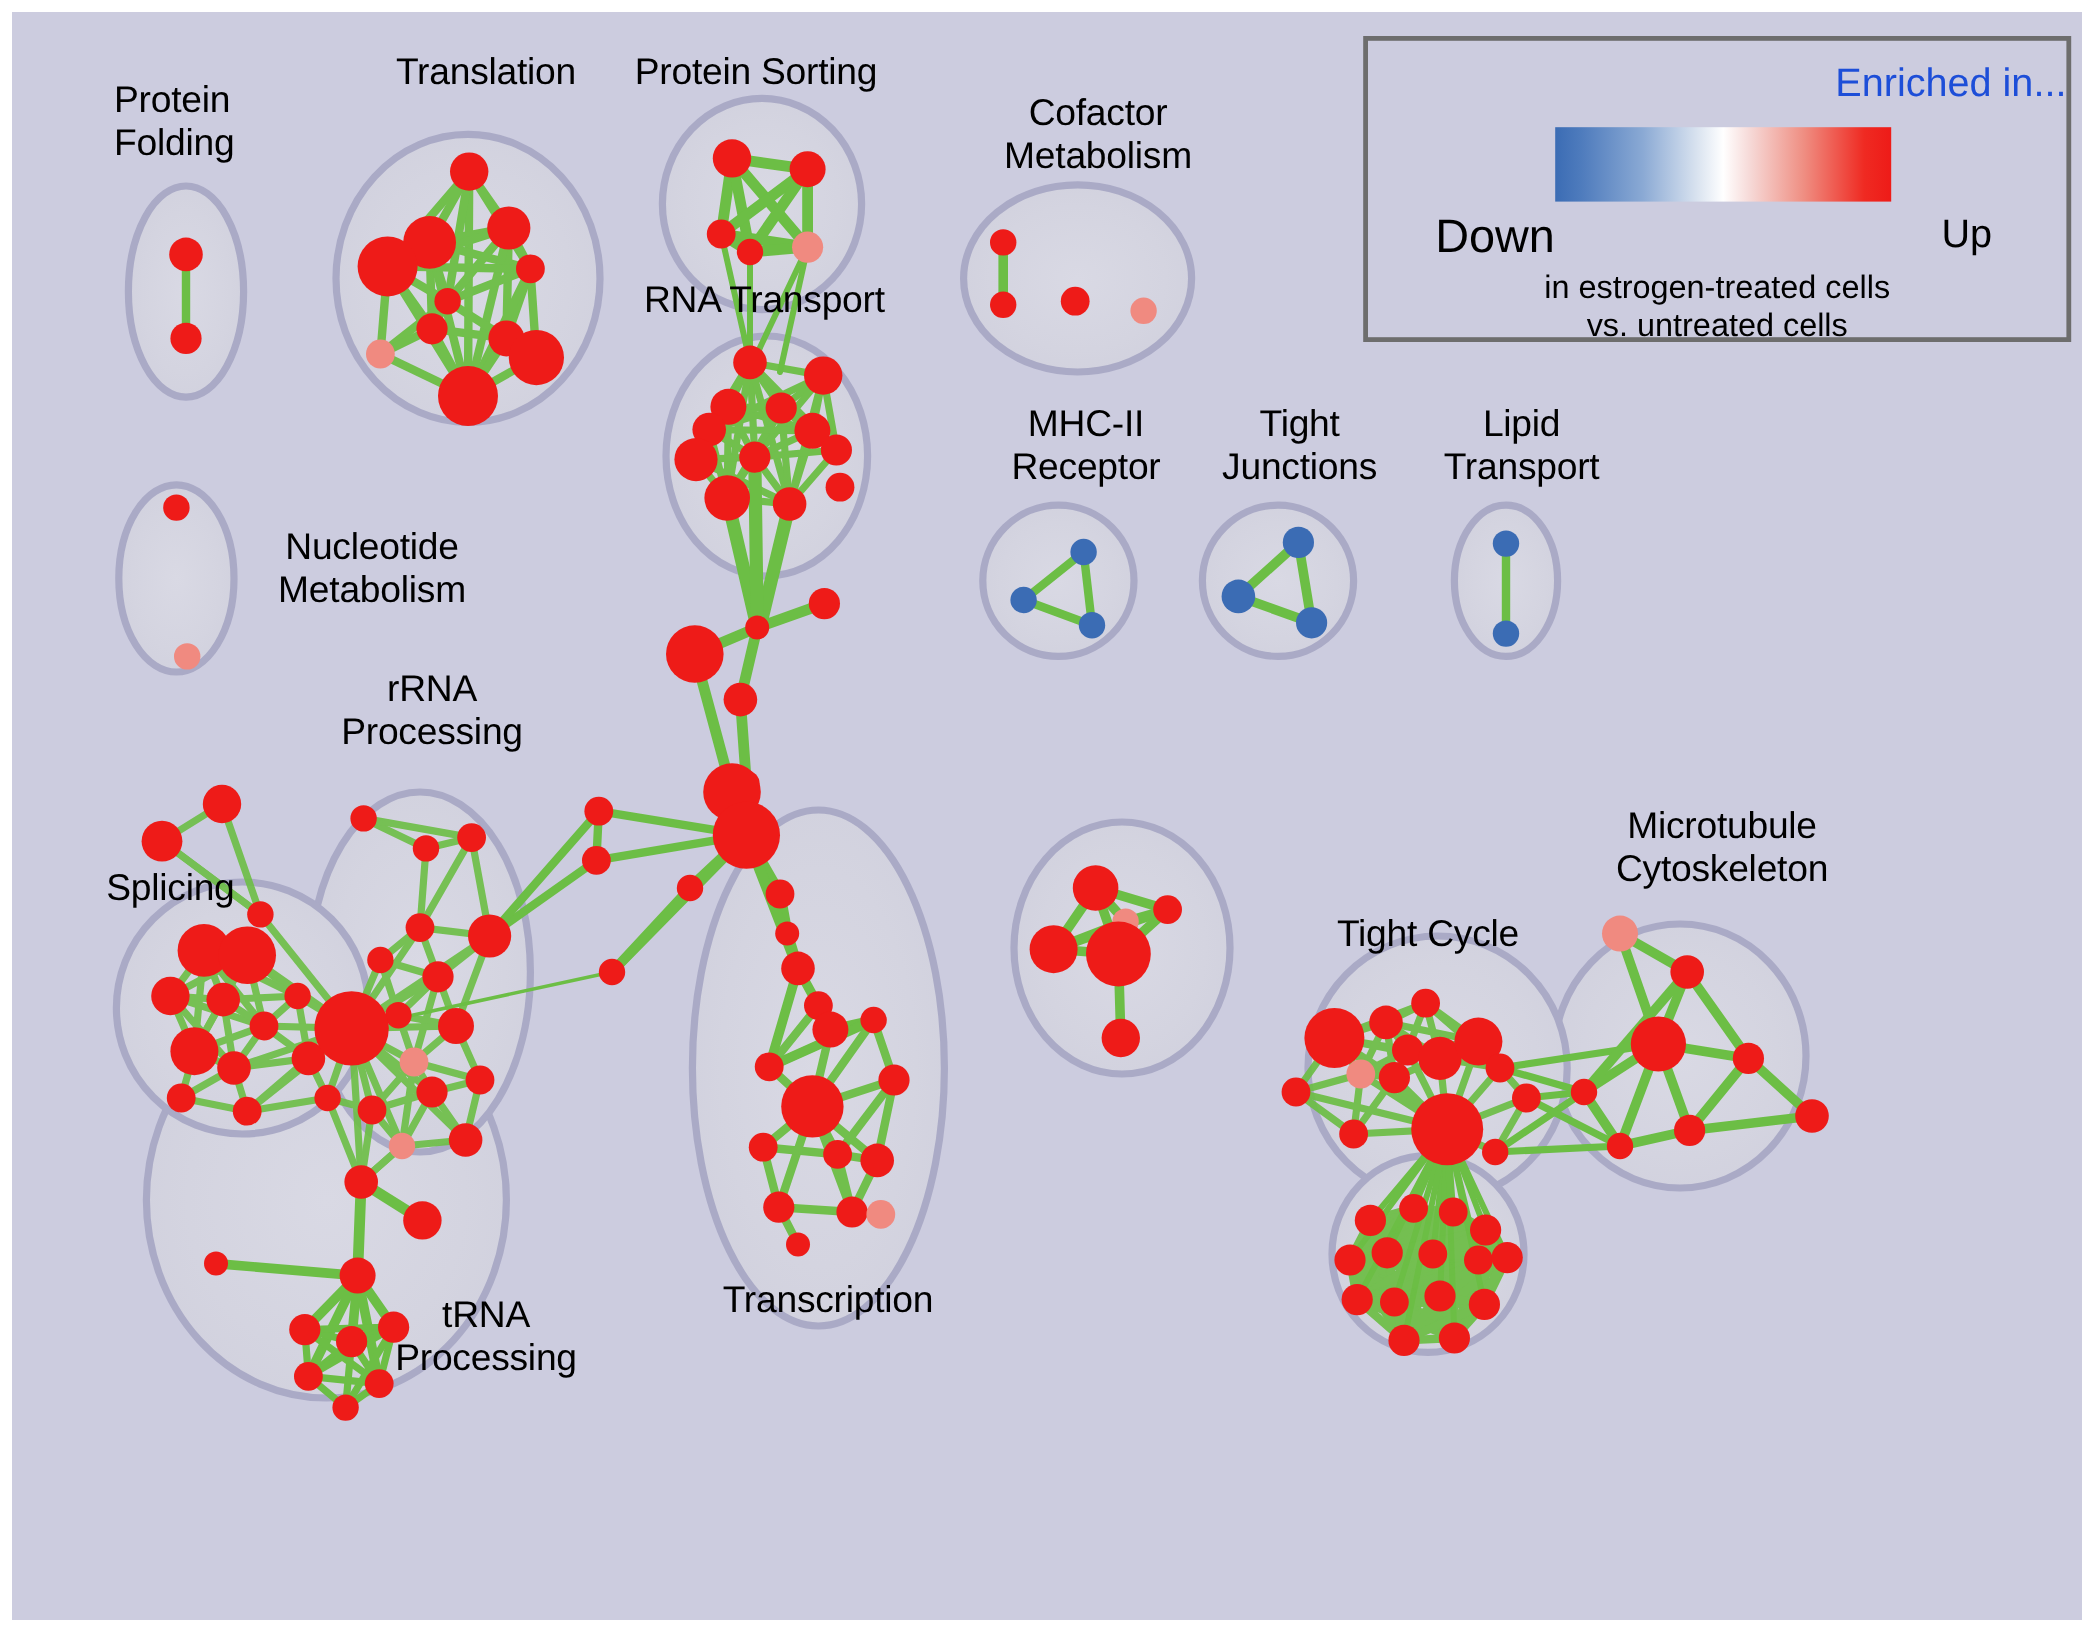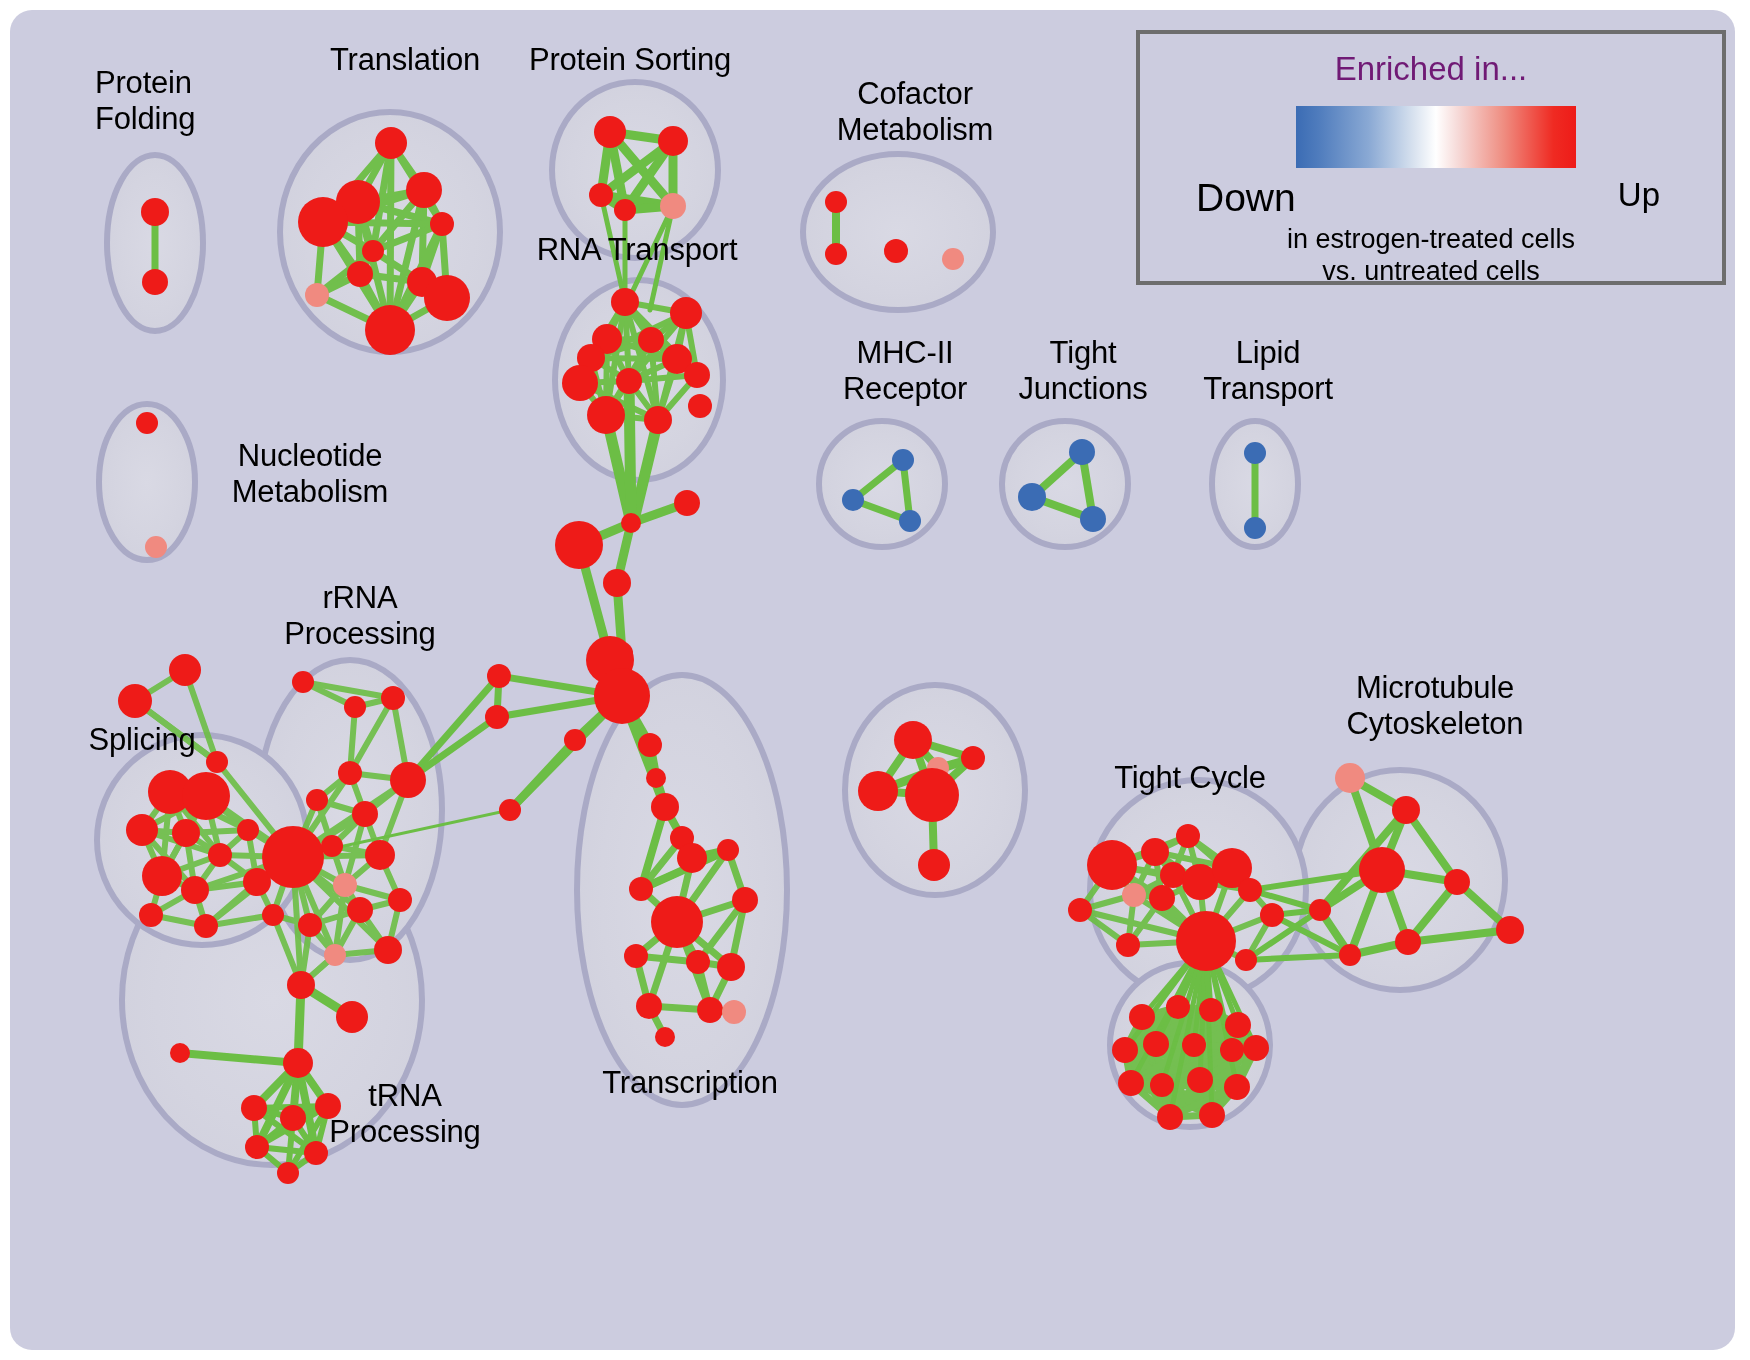--- a/index.html
+++ b/index.html
@@ -1,21 +1,21 @@
 <!DOCTYPE html>
 <html><head>
 <meta charset="utf-8">
 <style>
   html,body{margin:0;padding:0;background:#ffffff;}
   body{width:1750px;height:1360px;font-family:"Liberation Sans",sans-serif;overflow:hidden;}
-  #canvas{position:absolute;left:10px;top:10px;width:1725px;height:1340px;background:#ccccdf;border-radius:22px;}
+  #canvas{position:absolute;left:10px;top:10px;width:1725px;height:1340px;background:#ccccdf;}
   svg#net{position:absolute;left:0;top:0;width:1725px;height:1340px;display:block;}
   .cl-label{position:absolute;color:#000;font-family:"Liberation Sans",sans-serif;font-size:31px;line-height:36px;text-align:center;white-space:pre;font-weight:400;letter-spacing:-0.2px;}
   #legend{position:absolute;left:1126px;top:20px;width:590px;height:255px;background:#ccccdf;border:4px solid #6d6d6d;box-sizing:border-box;}
-  #legend .ltitle{position:absolute;left:0;top:16px;width:100%;text-align:center;font-size:33px;color:#701a75;}
+  #legend .ltitle{position:absolute;left:0;top:16px;width:100%;text-align:right;font-size:33px;color:#1d4ed8;}
   #legend .bar{position:absolute;left:156px;top:72px;width:280px;height:62px;
     background:linear-gradient(to right,#3b6cb4 0%,#4f7cbd 8%,#8aa9d4 26%,#d8e2ef 42%,#ffffff 50%,#f6d9d7 58%,#ef8e82 74%,#ef2a22 92%,#ee1b18 100%);}
   #legend .dn{position:absolute;left:56px;top:142px;font-size:39px;color:#000;}
   #legend .up{position:absolute;right:62px;top:142px;font-size:33px;color:#000;}
   #legend .sub1{position:absolute;left:0;top:190px;width:100%;text-align:center;font-size:27px;color:#000;}
   #legend .sub2{position:absolute;left:0;top:222px;width:100%;text-align:center;font-size:27px;color:#000;}
 </style>
 </head>
 <body>
 
@@ -779,21 +779,21 @@
 Metabolism</div>
   <div class="cl-label" style="left:502px;top:222px;width:250px;">RNA Transport</div>
   <div class="cl-label" style="left:800px;top:325px;width:190px;">MHC-II
 Receptor</div>
   <div class="cl-label" style="left:978px;top:325px;width:190px;">Tight
 Junctions</div>
   <div class="cl-label" style="left:1163px;top:325px;width:190px;">Lipid
 Transport</div>
   <div class="cl-label" style="left:185px;top:428px;width:230px;">Nucleotide
 Metabolism</div>
-  <div class="cl-label" style="left:250px;top:570px;width:200px;">rRNA
+  <div class="cl-label" style="left:250px;top:546px;width:200px;">rRNA
 Processing</div>
   <div class="cl-label" style="left:52px;top:712px;width:160px;">Splicing</div>
   <div class="cl-label" style="left:1300px;top:660px;width:250px;">Microtubule
 Cytoskeleton</div>
   <div class="cl-label" style="left:1085px;top:750px;width:190px;">Tight Cycle</div>
   <div class="cl-label" style="left:565px;top:1055px;width:230px;">Transcription</div>
   <div class="cl-label" style="left:295px;top:1068px;width:200px;">tRNA
 Processing</div>
 
   <div id="legend">

